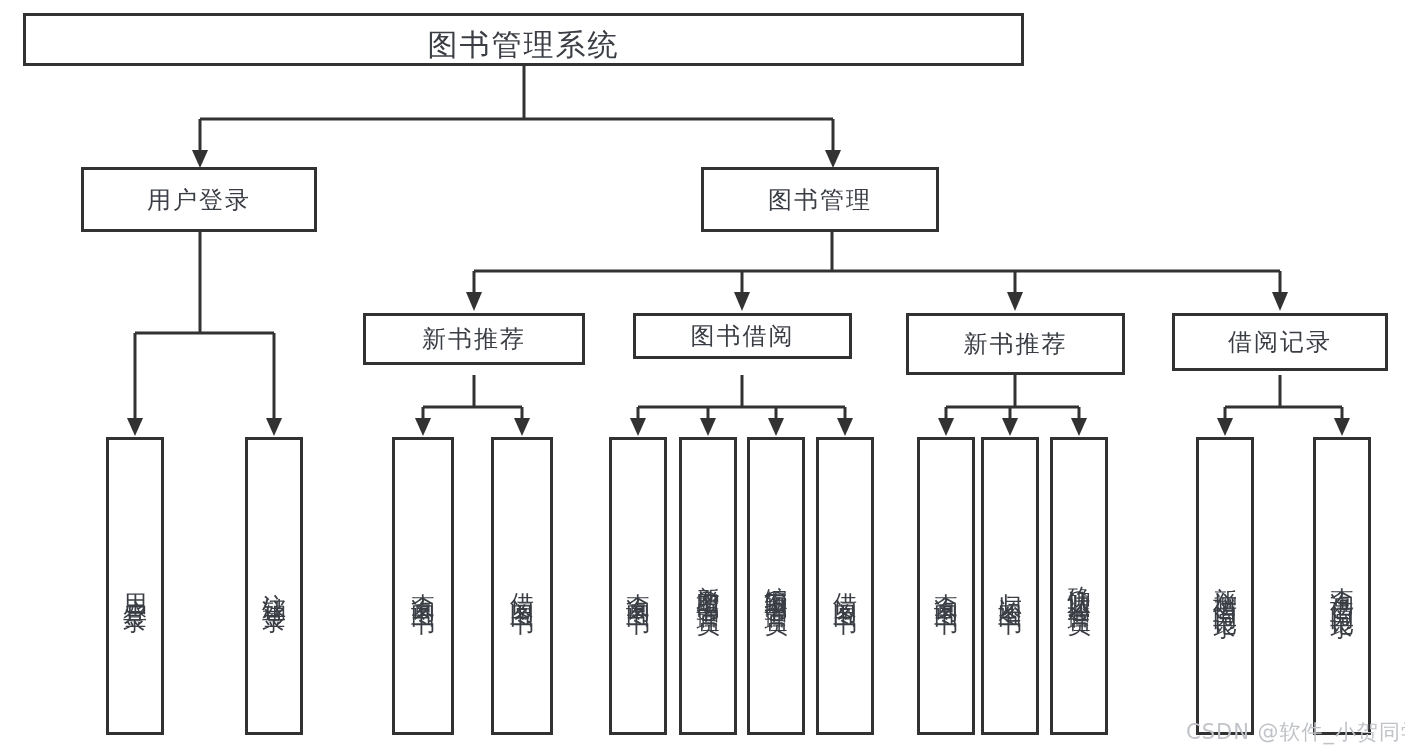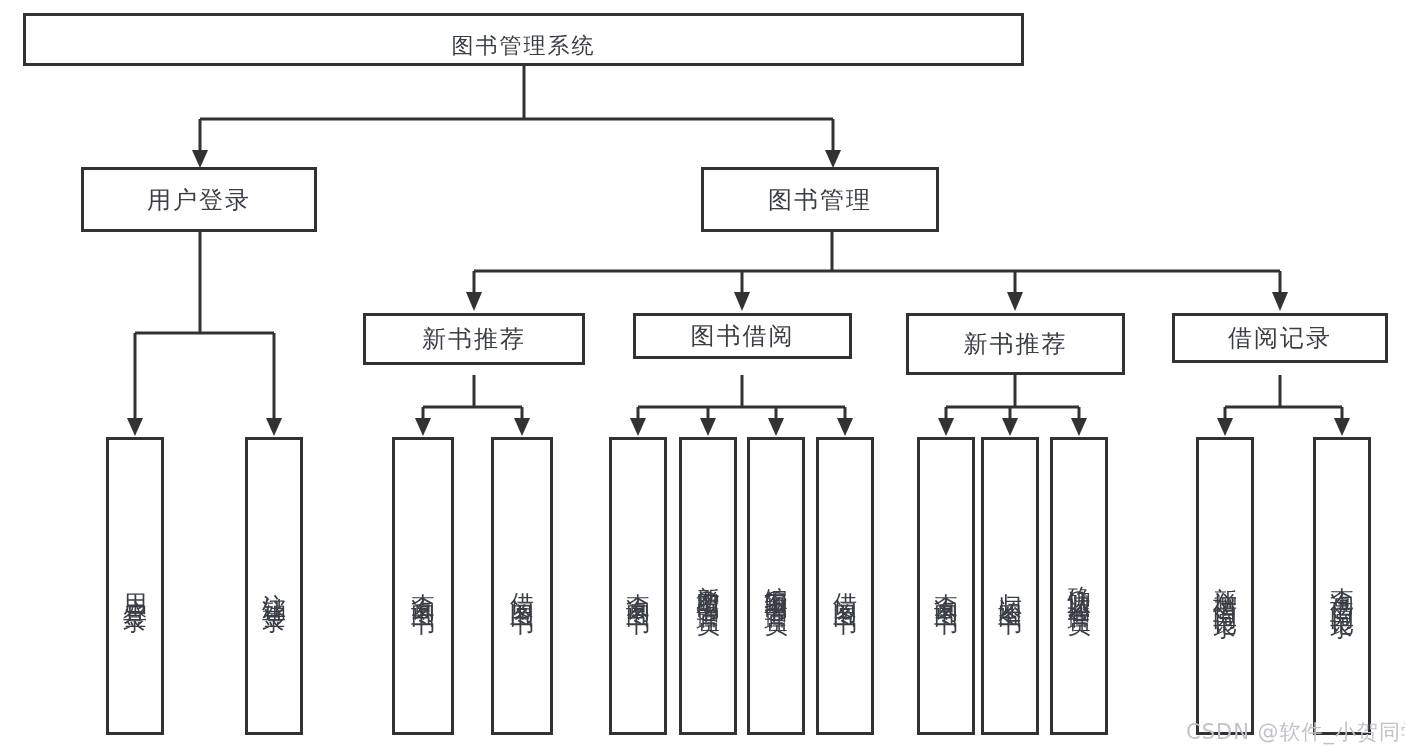--- a/index.html
+++ b/index.html
@@ -18,21 +18,21 @@
     background:#ffffff;
     display:flex;align-items:center;justify-content:center;
     color:#3a3e44;
   }
   .hlabel{
     font-size:24px;
     letter-spacing:2px;
     color:#3a3e44;
     white-space:nowrap;
   }
-  .root .hlabel{font-size:22px;margin-top:12px;}
+  .root .hlabel{font-size:30px;margin-top:12px;}
   .leaf{width:58px;top:437px;height:298px;}
   .vtext{
     writing-mode:vertical-rl;
     text-orientation:mixed;
     font-size:24px;
     letter-spacing:6px;
     color:#3a3e44;
     line-height:1;
     white-space:nowrap;
   }
@@ -131,21 +131,21 @@
 
   <div class="node" style="left:363px;top:313px;width:222px;height:52px">
     <span class="hlabel">新书推荐</span>
   </div>
   <div class="node" style="left:633px;top:313px;width:219px;height:46px">
     <span class="hlabel">图书借阅</span>
   </div>
   <div class="node" style="left:906px;top:313px;width:219px;height:62px">
     <span class="hlabel">新书推荐</span>
   </div>
-  <div class="node" style="left:1172px;top:313px;width:216px;height:50px">
+  <div class="node" style="left:1172px;top:313px;width:216px;height:58px">
     <span class="hlabel">借阅记录</span>
   </div>
 
   <div class="node leaf" style="left:106px">
     <span class="vtext">用户登录</span>
   </div>
   <div class="node leaf" style="left:245px">
     <span class="vtext">注销登录</span>
   </div>
 

